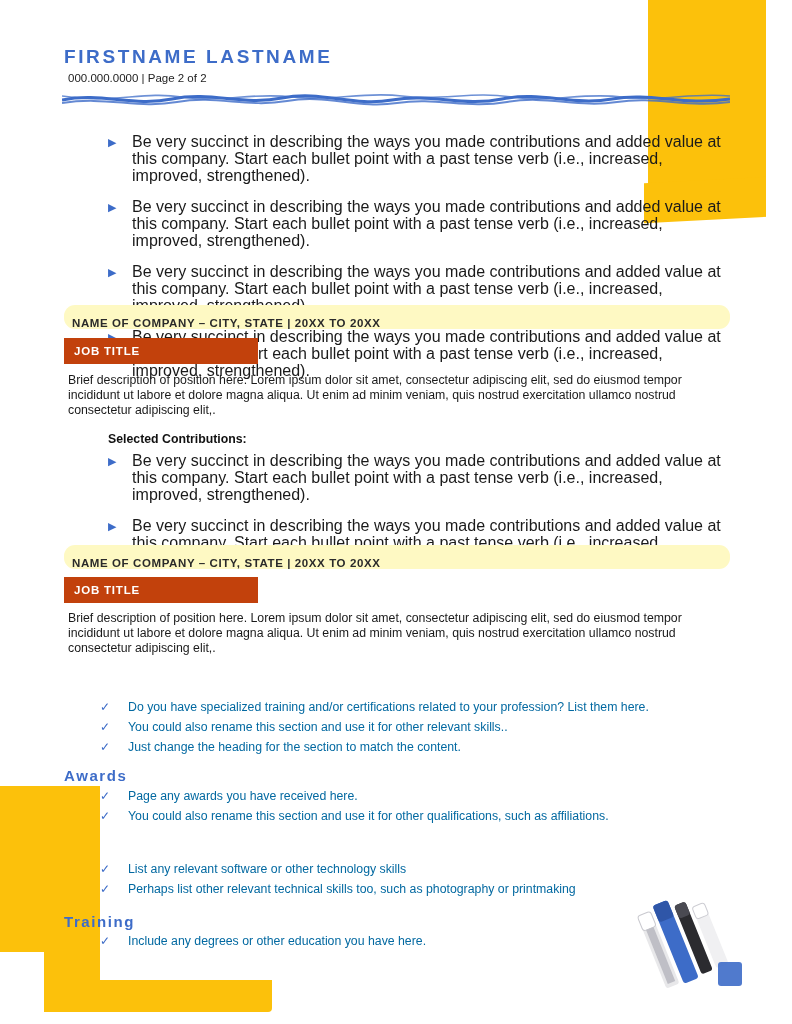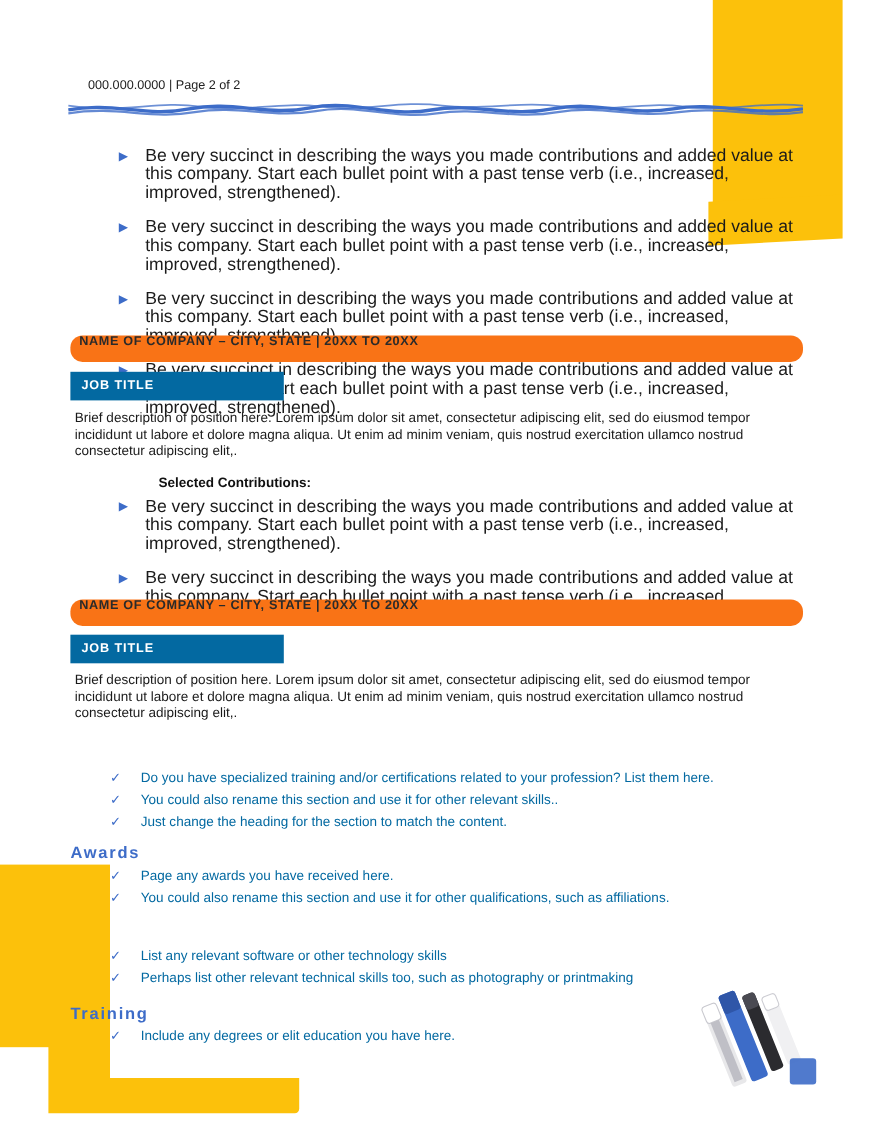--- a/index.html
+++ b/index.html
@@ -92,21 +92,21 @@
     position: absolute;
     left: 64px;
     top: 46px;
     font-size: 19px;
     font-weight: bold;
     letter-spacing: 2.6px;
     color: #3d6cc8;
   }
   .hdr-sub {
     position: absolute;
-    left: 80px;
+    left: 68px;
     top: 72px;
     font-size: 11.5px;
     color: #222222;
   }
   .squiggle {
     position: absolute;
     left: 62px;
     top: 90px;
     width: 668px;
     height: 20px;
@@ -136,38 +136,38 @@
     font-size: 16px;
     line-height: 17px;
     color: #1a1a1a;
   }
 
   .company-bar {
     position: absolute;
     left: 64px;
     width: 666px;
     height: 24px;
-    background: #f97316;
+    background: #fef9c3;
     display: flex;
-    align-items: flex-start;
+    align-items: flex-end;
     border-radius: 11px;
   }
   .company-bar span {
     padding-left: 8px;
     font-size: 11.5px;
     font-weight: bold;
     letter-spacing: 0.6px;
     color: #2a2a2a;
   }
   .jobtitle-bar {
     position: absolute;
     left: 64px;
     width: 194px;
     height: 26px;
-    background: #0369a1;
+    background: #c2410c;
     display: flex;
     align-items: center;
   }
   .jobtitle-bar span {
     padding-left: 10px;
     font-size: 11.5px;
     font-weight: bold;
     letter-spacing: 0.8px;
     color: #ffffff;
   }
@@ -235,20 +235,21 @@
 
   <div class="deco-yellow-tr"></div>
   <div class="deco-white-tr"></div>
   <div class="deco-white-l"></div>
   <div class="deco-yellow-bl"></div>
   <div class="deco-yellow-bl2"></div>
   <div class="deco-white-bl"></div>
 
   <div class="content">
 
+    <div class="hdr-name">FIRSTNAME LASTNAME</div>
     <div class="hdr-sub">000.000.0000 | Page 2 of 2</div>
 
     <svg class="squiggle" viewBox="0 0 668 20" preserveAspectRatio="none">
       <path d="M0,10 C40,2 70,17 110,9 C150,1 180,16 220,8 C260,0 290,17 330,10 C370,3 400,17 440,9 C480,1 510,16 550,9 C590,2 620,16 668,9" stroke="#3d6cc8" stroke-width="3" fill="none"></path>
       <path d="M0,13 C45,6 75,19 115,12 C155,5 185,18 225,11 C265,4 295,19 335,13 C375,7 405,19 445,12 C485,5 515,18 555,12 C595,6 625,18 668,12" stroke="#3d6cc8" stroke-width="2" fill="none" opacity="0.8"></path>
       <path d="M0,6 C50,14 80,1 120,7 C160,13 190,2 230,7 C270,12 300,1 340,6 C380,11 410,1 450,7 C490,13 520,2 560,7 C600,12 630,2 668,6" stroke="#3d6cc8" stroke-width="1.6" fill="none" opacity="0.75"></path>
     </svg>
 
     <div class="bullets" style="top:133px;">
       <div class="bullet-row">
@@ -269,21 +270,21 @@
       </div>
     </div>
 
     <div class="company-bar" style="top:305px;">
       <span>NAME OF COMPANY – CITY, STATE | 20XX TO 20XX</span>
     </div>
     <div class="jobtitle-bar" style="top:338px;">
       <span>JOB TITLE</span>
     </div>
     <div class="desc" style="top:373px;">Brief description of position here. Lorem ipsum dolor sit amet, consectetur adipiscing elit, sed do eiusmod tempor incididunt ut labore et dolore magna aliqua. Ut enim ad minim veniam, quis nostrud exercitation ullamco nostrud consectetur adipiscing elit,.</div>
-    <div class="sel-contrib" style="top:432px;margin-left:36px;">Selected Contributions:</div>
+    <div class="sel-contrib" style="top:432px;">Selected Contributions:</div>
 
     <div class="bullets" style="top:452px;">
       <div class="bullet-row">
         <span class="bullet-mark">▶</span>
         <span class="bullet-text">Be very succinct in describing the ways you made contributions and added value at this company. Start each bullet point with a past tense verb (i.e., increased, improved, strengthened).</span>
       </div>
       <div class="bullet-row">
         <span class="bullet-mark">▶</span>
         <span class="bullet-text">Be very succinct in describing the ways you made contributions and added value at this company. Start each bullet point with a past tense verb (i.e., increased, improved, strengthened).</span>
       </div>
@@ -332,21 +333,21 @@
       <div class="check-row">
         <span class="check-mark">✓</span>
         <span class="check-text">Perhaps list other relevant technical skills too, such as photography or printmaking</span>
       </div>
     </div>
 
     <div class="section-head" style="top:913px;">Training</div>
     <div class="check-list" style="top:933px;">
       <div class="check-row">
         <span class="check-mark">✓</span>
-        <span class="check-text">Include any degrees or elit education you have here.</span>
+        <span class="check-text">Include any degrees or other education you have here.</span>
       </div>
     </div>
 
     <svg class="pens" viewBox="0 0 140 110">
       <g transform="rotate(-22 70 55)">
         <rect x="30" y="8" width="14" height="78" rx="3" fill="#e8e8ea"></rect>
         <rect x="30" y="8" width="14" height="16" rx="3" fill="#ffffff" stroke="#c9c9cf" stroke-width="1"></rect>
         <rect x="33" y="24" width="8" height="58" fill="#bfbfc6"></rect>
         <rect x="48" y="4" width="16" height="84" rx="3" fill="#3d6cc8"></rect>
         <rect x="48" y="4" width="16" height="18" rx="3" fill="#2f56a8"></rect>

